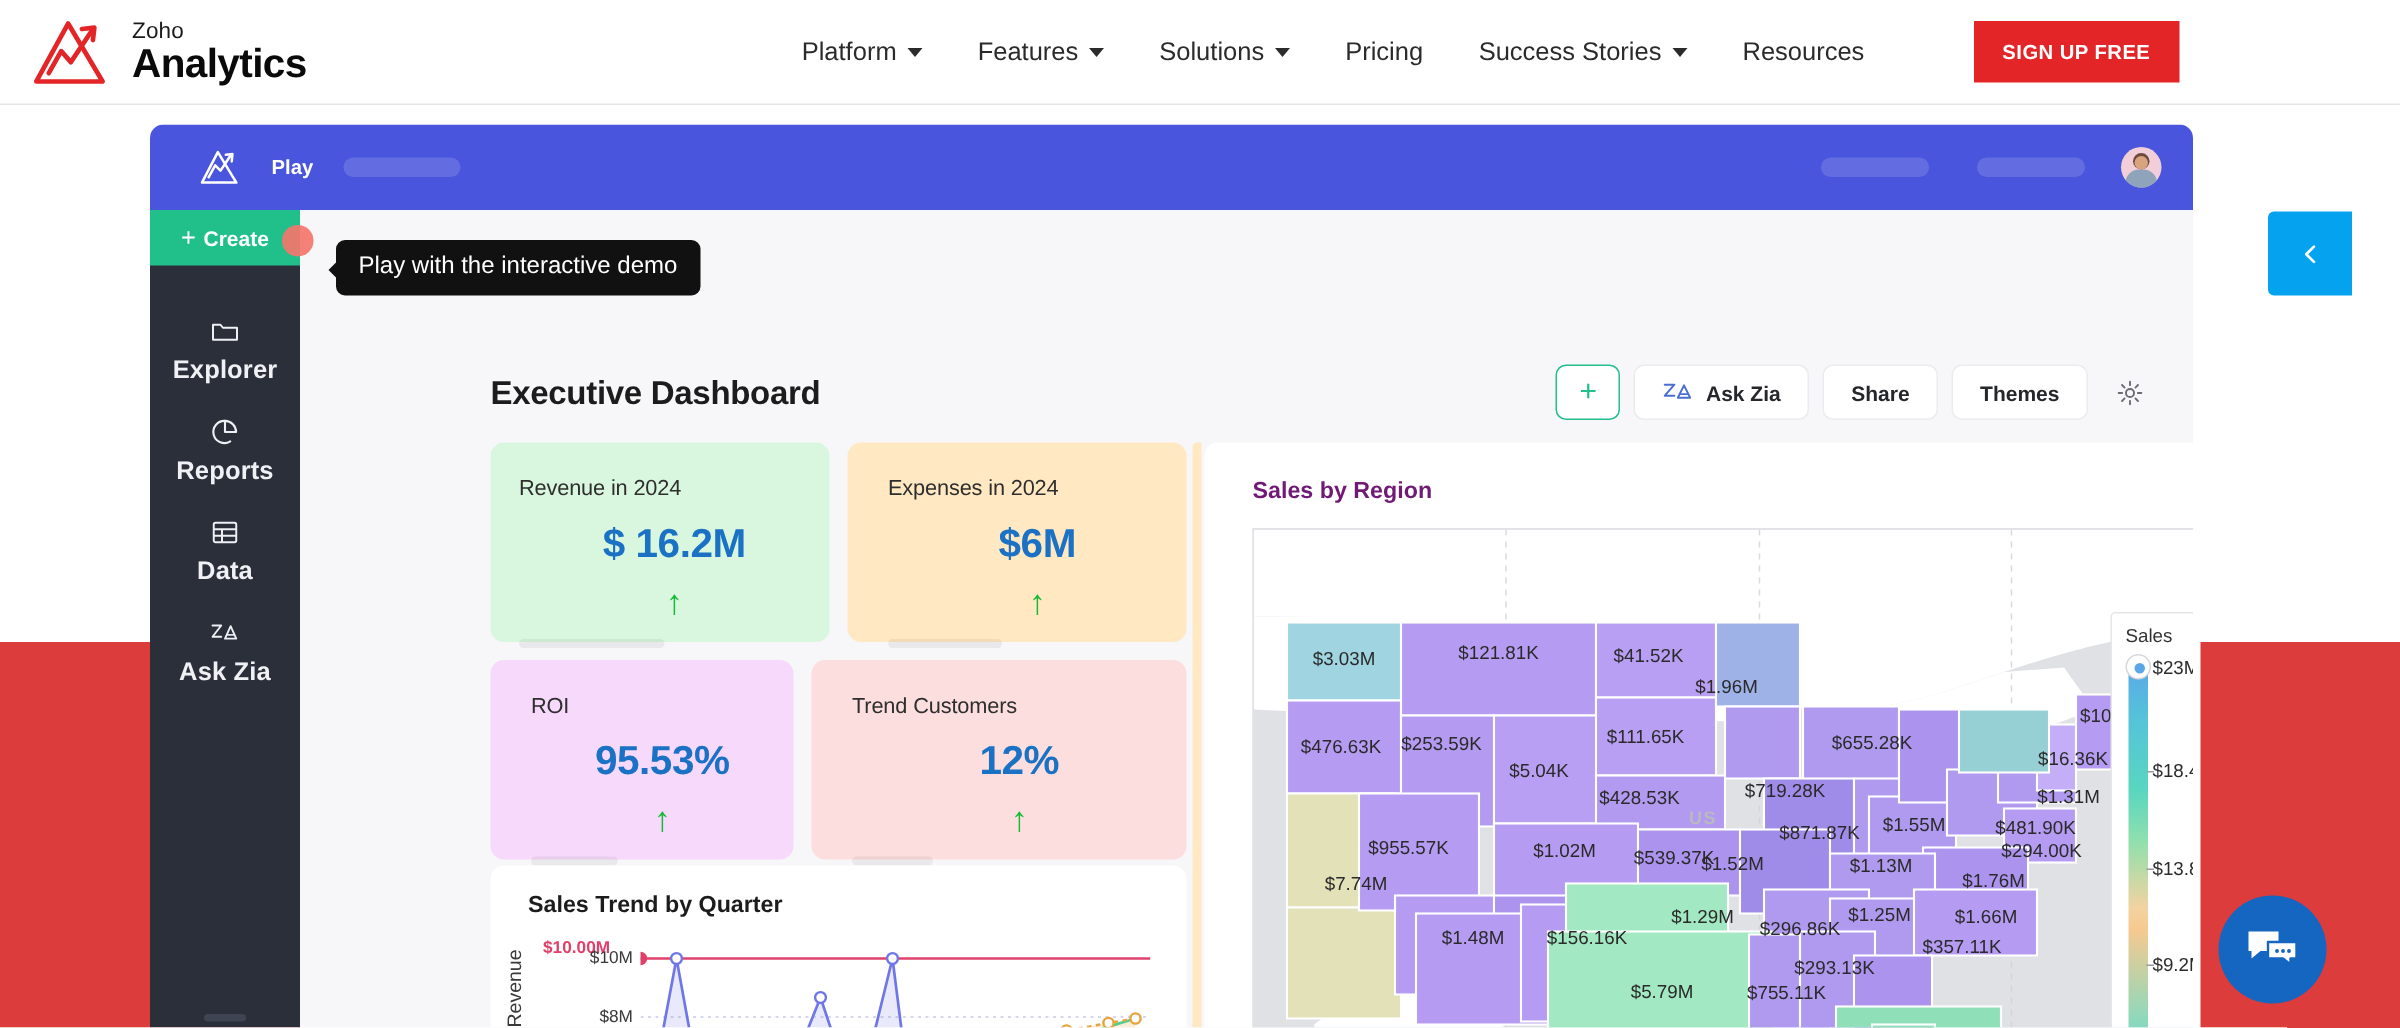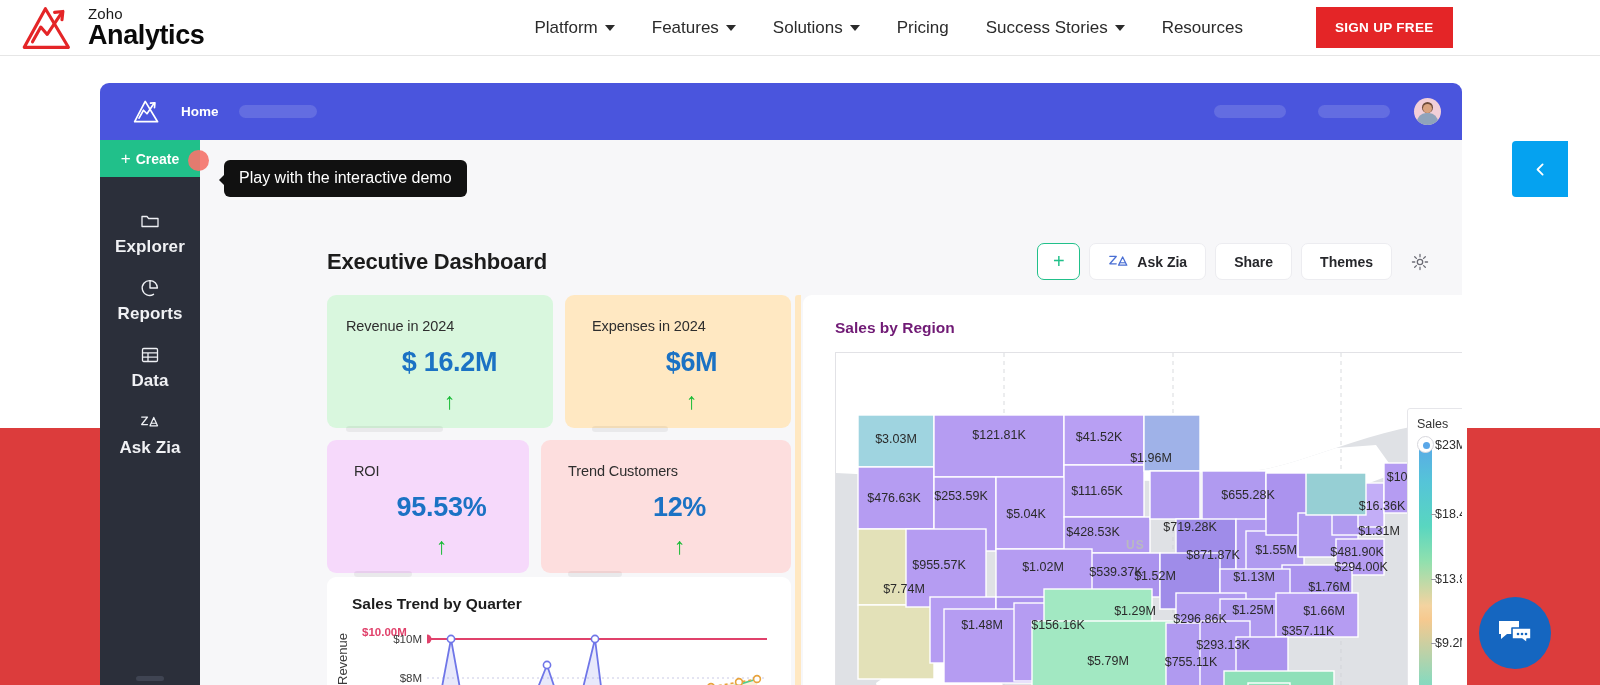--- a/index.html
+++ b/index.html
@@ -6,21 +6,21 @@
   html, body {
     width: 1600px; height: 685px;
     font-family: "Liberation Sans", sans-serif;
     background: #ffffff;
     overflow: hidden;
   }
   .page { position: relative; width: 1600px; height: 685px; background: #ffffff; }
 
   
   .topnav {
-    position: absolute; left: 0; top: 0; width: 1600px; height: 56px;
+    position: absolute; left: 0; top: 0; width: 1600px; height: 70px;
     background: #ffffff; border-bottom: 1px solid #e6e6e6;
     display: flex; align-items: center;
   }
   .brand { display: flex; align-items: center; margin-left: 20px; }
   .brand-logo { width: 60px; height: 46px; flex: 0 0 60px; }
   .brand-text { margin-left: 8px; line-height: 1; }
   .brand-zoho { font-size: 15px; color: #1a1a1a; font-weight: 400; display: block; letter-spacing: .1px;}
   .brand-analytics { font-size: 27px; color: #0a0a0a; font-weight: 700; display: block; letter-spacing: -.4px; margin-top: 1px;}
 
   .navlinks { display: flex; align-items: center; margin-left: 330px; gap: 37px; }
@@ -231,21 +231,21 @@
   <div class="band-right"></div>
 
   <div class="app">
 
     <div class="app-header">
       <svg class="app-logo" viewBox="0 0 34 30">
         <path d="M15 3 L29 26 L3 26 Z" fill="none" stroke="#ffffff" stroke-width="1.9" stroke-linejoin="round"></path>
         <path d="M8 22 L13 13 L17 17 L25 5" fill="none" stroke="#ffffff" stroke-width="1.9" stroke-linecap="round" stroke-linejoin="round"></path>
         <path d="M21 5 L26 4.5 L25.5 10" fill="none" stroke="#ffffff" stroke-width="1.9" stroke-linecap="round" stroke-linejoin="round"></path>
       </svg>
-      <span class="app-home">Home</span>
+      <span class="app-home">Play</span>
       <div class="skel skel-1"></div>
       <div class="skel skel-2"></div>
       <div class="skel skel-3"></div>
       <div class="avatar">
         <div class="body"></div>
         <div class="head"></div>
         <div class="face"></div>
       </div>
     </div>
 

